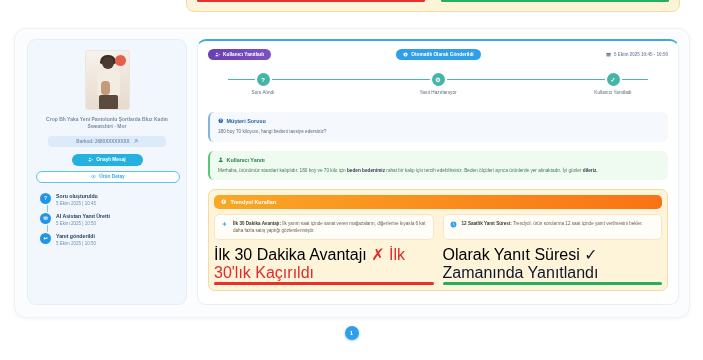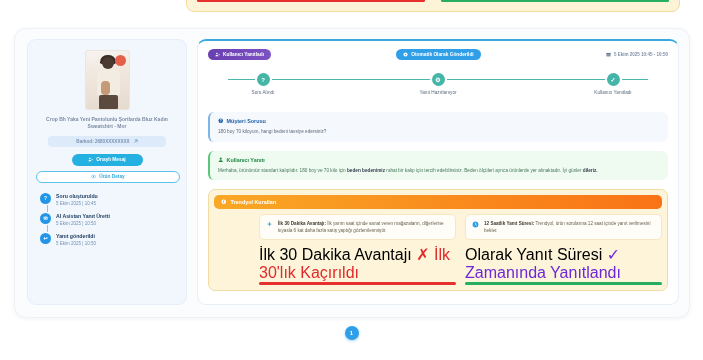--- a/index.html
+++ b/index.html
@@ -14,21 +14,21 @@
 
   
   .top-cut {
     position: absolute; left: 186px; top: -44px; width: 494px; height: 56px;
     background: #fdf3d7; border: 1px solid #f3dca0; border-radius: 8px;
     overflow: hidden;
   }
   .top-cut .tc-inner { position: absolute; left: 10px; right: 10px; bottom: 9px; display: flex; gap: 16px; }
   .metric { flex: 1; }
   .m-stat.bad { color: #e12a2a; }
-  .m-stat.good { color: #6d28d9; }
+  .m-stat.good { color: #0f172a; }
   .bar { height: 3px; border-radius: 2px; }
   .bar.bad { background: #e8312e; }
   .bar.good { background: #27ae60; }
 
   
   .shell {
     position: absolute; left: 14px; top: 28px; width: 676px; height: 290px;
     background: #fbfcfe; border: 1px solid #eef1f6; border-radius: 12px;
     box-shadow: 0 1px 4px rgba(25,40,80,.05);
   }
@@ -136,21 +136,21 @@
   
   .rules {
     margin-top: 9px; background: #fdf4da; border: 1px solid #f2dca4;
     border-radius: 7px; padding: 5px; 
   }
   .rules-head {
     height: 14px; border-radius: 5px; background: linear-gradient(90deg,#f9a825,#f97316);
     display: flex; align-items: center; gap: 4px; padding: 0 7px;
     color: #fff; font-size: 5.4px; font-weight: bold;
   }
-  .rules-grid { display: flex; gap: 9px; margin-top: 5px; margin-left: 45px; }
+  .rules-grid { display: flex; gap: 9px; margin-top: 5px; }
   .rule-col { flex: 1; }
   .rule-card {
     background: #fffdf7; border: 1px solid #f6e7c2; border-radius: 5px;
     padding: 5px 6px; display: flex; gap: 5px; min-height: 26px;
   }
   .rule-ico { flex: none; width: 7px; height: 7px; margin-top: .5px; }
   .rule-txt { font-size: 4.6px; line-height: 1.55; color: #6b6352; }
   .rule-txt b { color: #3f3a2e; }
   .rule-metric { margin-top: 5px; }
 

